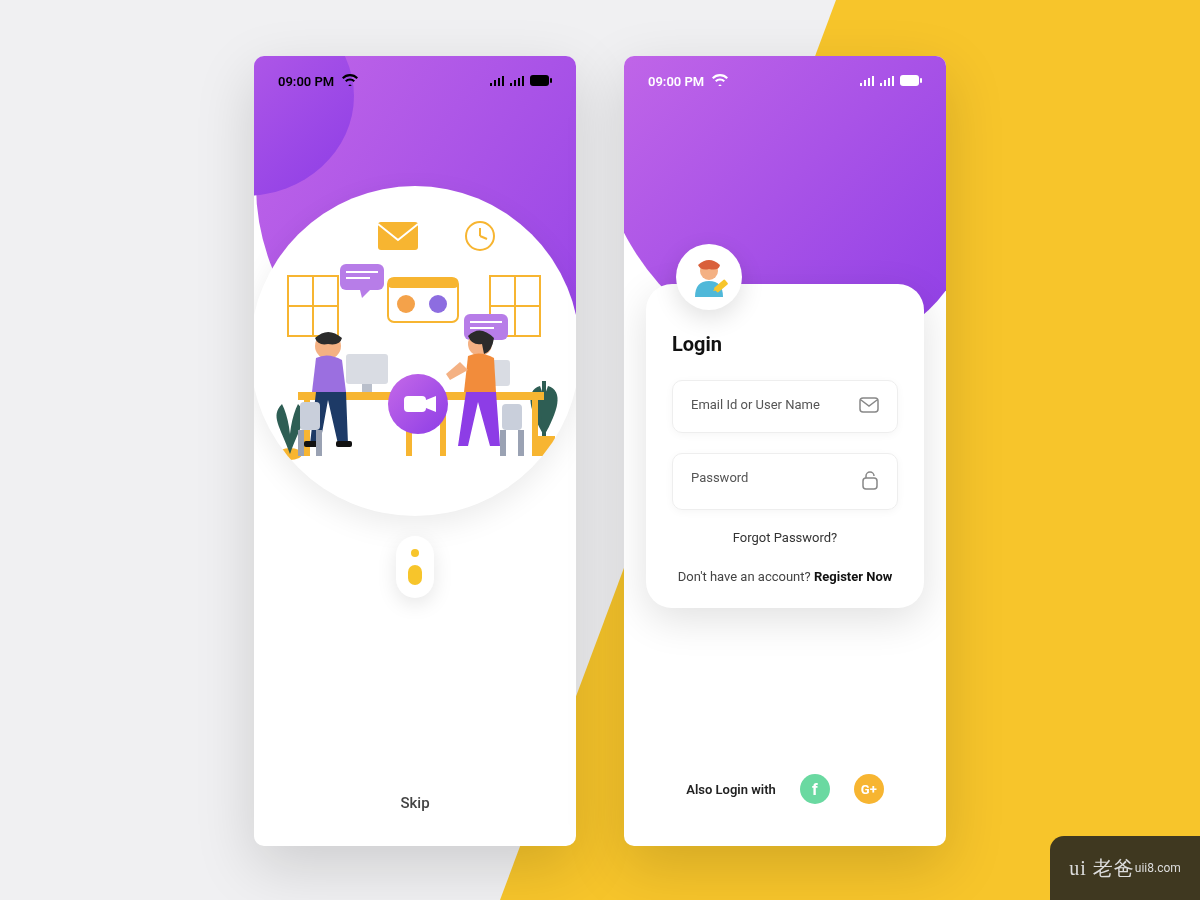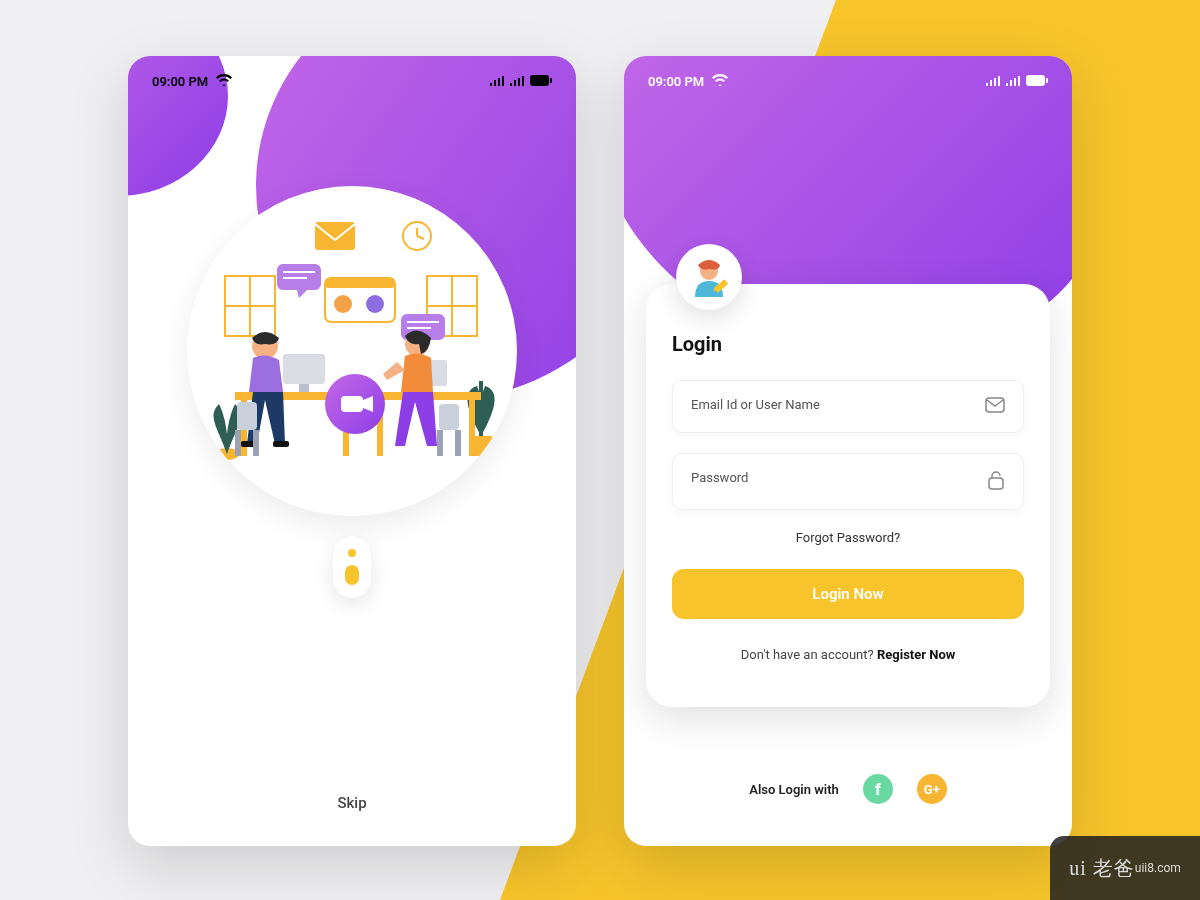--- a/index.html
+++ b/index.html
@@ -20,24 +20,24 @@
   }
   .phones {
     position: absolute;
     top: 56px;
     left: 0; right: 0;
     display: flex;
     justify-content: center;
     gap: 48px;
   }
   .phone {
-    width: 448px;
+    width: 322px;
     height: 790px;
     background: #fff;
-    border-radius: 22px;
+    border-radius: 10px;
     box-shadow: 0 20px 60px rgba(0,0,0,0.15);
     position: relative;
     overflow: hidden;
   }
   .status-bar {
     position: absolute;
     top: 18px; left: 24px; right: 24px;
     display: flex;
     justify-content: space-between;
     align-items: center;
@@ -125,21 +125,21 @@
     box-shadow: 0 8px 24px rgba(0,0,0,0.12);
     display:flex; align-items:center; justify-content:center;
     z-index: 5;
   }
   .login-card {
     position: absolute;
     top: 228px; left: 22px; right: 22px;
     background: #fff;
     border-radius: 26px;
     box-shadow: 0 12px 40px rgba(0,0,0,0.12);
-    padding: 48px 26px 45px;
+    padding: 48px 26px 24px;
   }
   .login-title {
     font-size: 20px; font-weight: 700; color:#111;
     margin-bottom: 24px;
   }
   .input-field {
     display: flex;
     align-items: flex-start;
     justify-content: space-between;
     border: 1px solid #eee;
@@ -408,21 +408,20 @@
         <span>
           <svg width="18" height="20" viewBox="0 0 18 20">
               <rect x="2" y="8" width="14" height="11" rx="3" fill="none" stroke="#888" stroke-width="1.5"></rect>
               <path d="M5 8 V6 a4 4 0 0 1 8 0" fill="none" stroke="#888" stroke-width="1.5"></path>
             </svg>
         </span>
       </div>
 
       <div class="forgot">Forgot Password?</div>
 
-      <div class="login-btn">Login Now</div>
 
       <div class="register-line">
         <span>Don't have an account? </span><span class="strong">Register Now</span>
       </div>
     </div>
 
     <div class="also-login">
       <span>Also Login with</span>
       <span class="social-ico fb">f</span>
       <span class="social-ico gp">G+</span>

